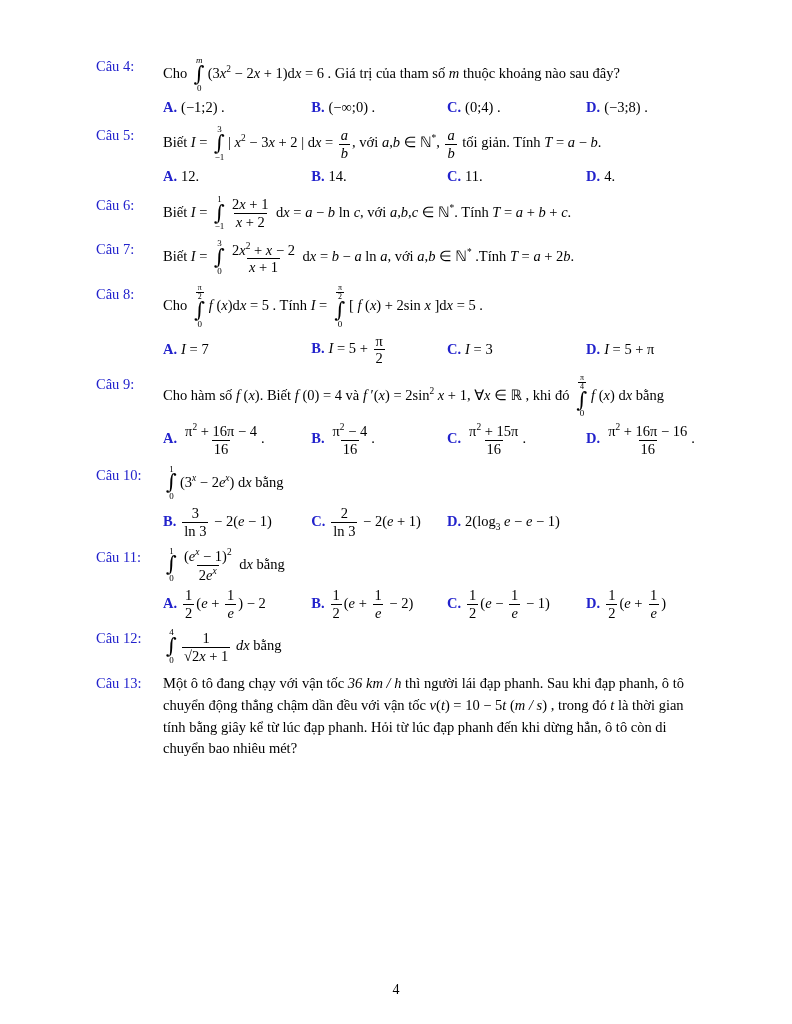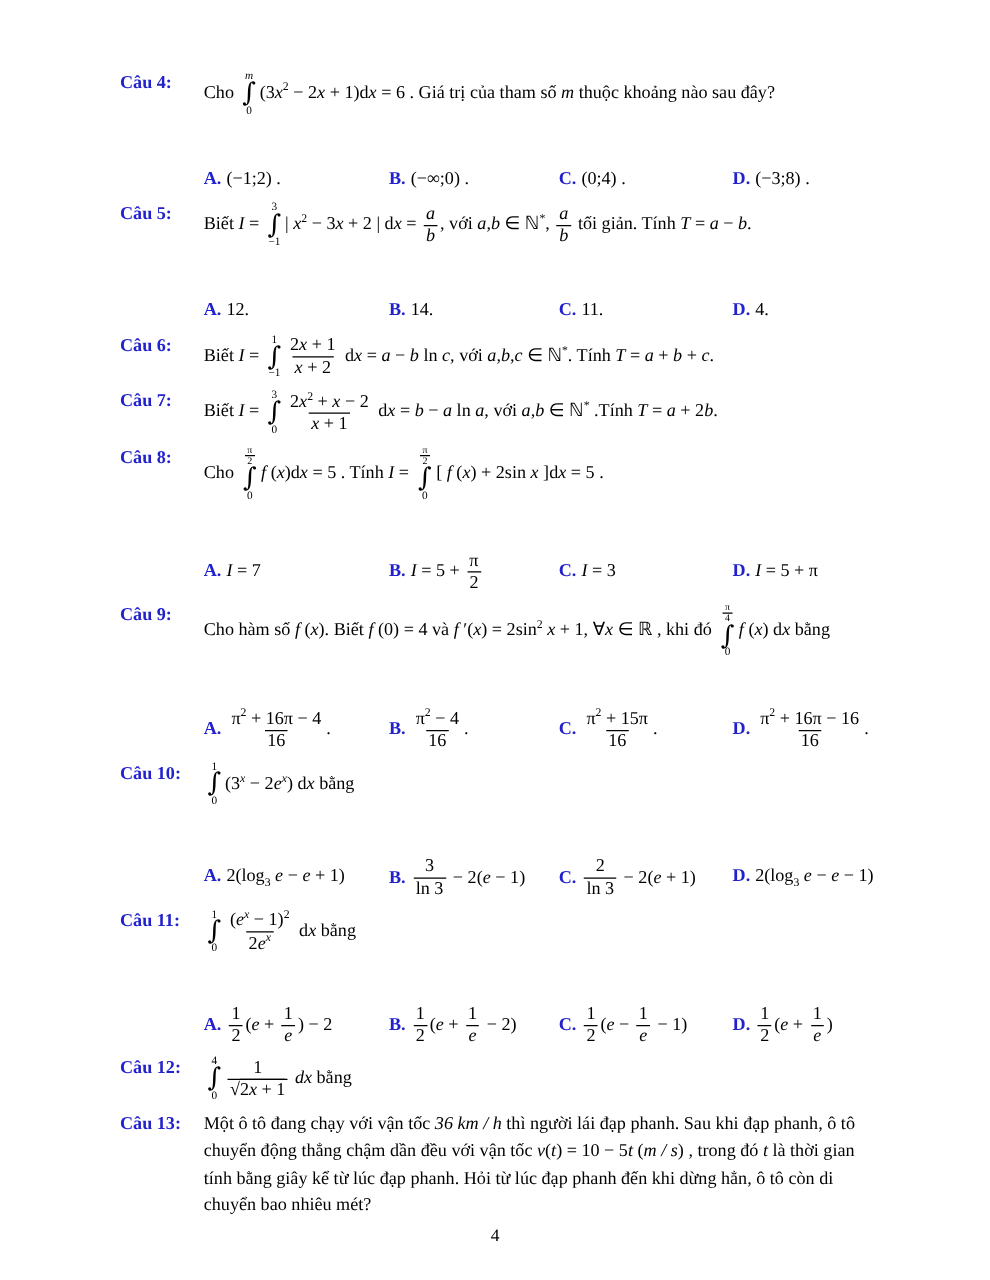--- a/index.html
+++ b/index.html
@@ -11,31 +11,31 @@
     margin: 0 auto;
     background: #ffffff;
     font-family: "Liberation Serif", serif;
     font-size: 14.5px;
     color: #000;
     overflow: hidden;
   }
   .content { position:absolute; top:56px; left:96px; right:88px; }
   .question { margin-bottom: 7px; }
   .qrow { display:flex; align-items:flex-start; line-height:1.5; }
-  .qlabel { flex:0 0 67px; color:var(--accent); font-weight:bold; white-space:nowrap; }
+  .qlabel { flex:0 0 67px; color:var(--accent); font-weight:normal; white-space:nowrap; }
   .qbody { flex:1; }
   .opts {
     display:grid;
     grid-template-columns: 27.4% 25.1% 25.7% 21.8%;
     padding-left:67px;
     margin-top:3px;
     align-items:center;
     line-height:1.5;
   }
-  .opt { white-space:nowrap;margin-top:36px; }
+  .opt { white-space:nowrap; }
   .opt .letter { color:var(--accent); font-weight:bold; margin-right:4px; }
   .footer { position:absolute; bottom:26px; left:0; right:0; text-align:center; font-size:14px; }
 
   
   i { font-style: italic; }
   sup, sub { font-size: 0.65em; }
   .itg { display:inline-flex; flex-direction:column; align-items:center; vertical-align:middle; line-height:1; margin:0 3px; }
   .itg .lt, .itg .lb { font-size:9px; line-height:1.1; }
   .itg .sg { font-size:21px; line-height:0.85; font-family:"DejaVu Serif", serif; }
   .fr { display:inline-flex; flex-direction:column; align-items:center; vertical-align:middle; text-align:center; line-height:1.15; margin:0 2px; }
@@ -194,21 +194,20 @@
   <section class="question">
     <div class="qrow">
       <span class="qlabel">Câu 10:</span>
       <span class="qbody"><span class="itg">
               <span class="lt">1</span>
               <span class="sg">∫</span>
               <span class="lb">0</span>
             </span>(3<sup><i>x</i></sup> − 2<i>e</i><sup><i>x</i></sup>) d<i>x</i> bằng</span>
     </div>
     <div class="opts">
-  <span class="opt"><b class="letter">A.</b><span class="otext">2(log<sub>3</sub> <i>e</i> − <i>e</i> + 1)</span></span>
 
   <span class="opt"><b class="letter">B.</b><span class="otext"><span class="fr">
                 <span class="nm">3</span>
                 <span class="dn">ln 3</span>
               </span> − 2(<i>e</i> − 1)</span></span>
 
   <span class="opt"><b class="letter">C.</b><span class="otext"><span class="fr">
                 <span class="nm">2</span>
                 <span class="dn">ln 3</span>
               </span> − 2(<i>e</i> + 1)</span></span>

